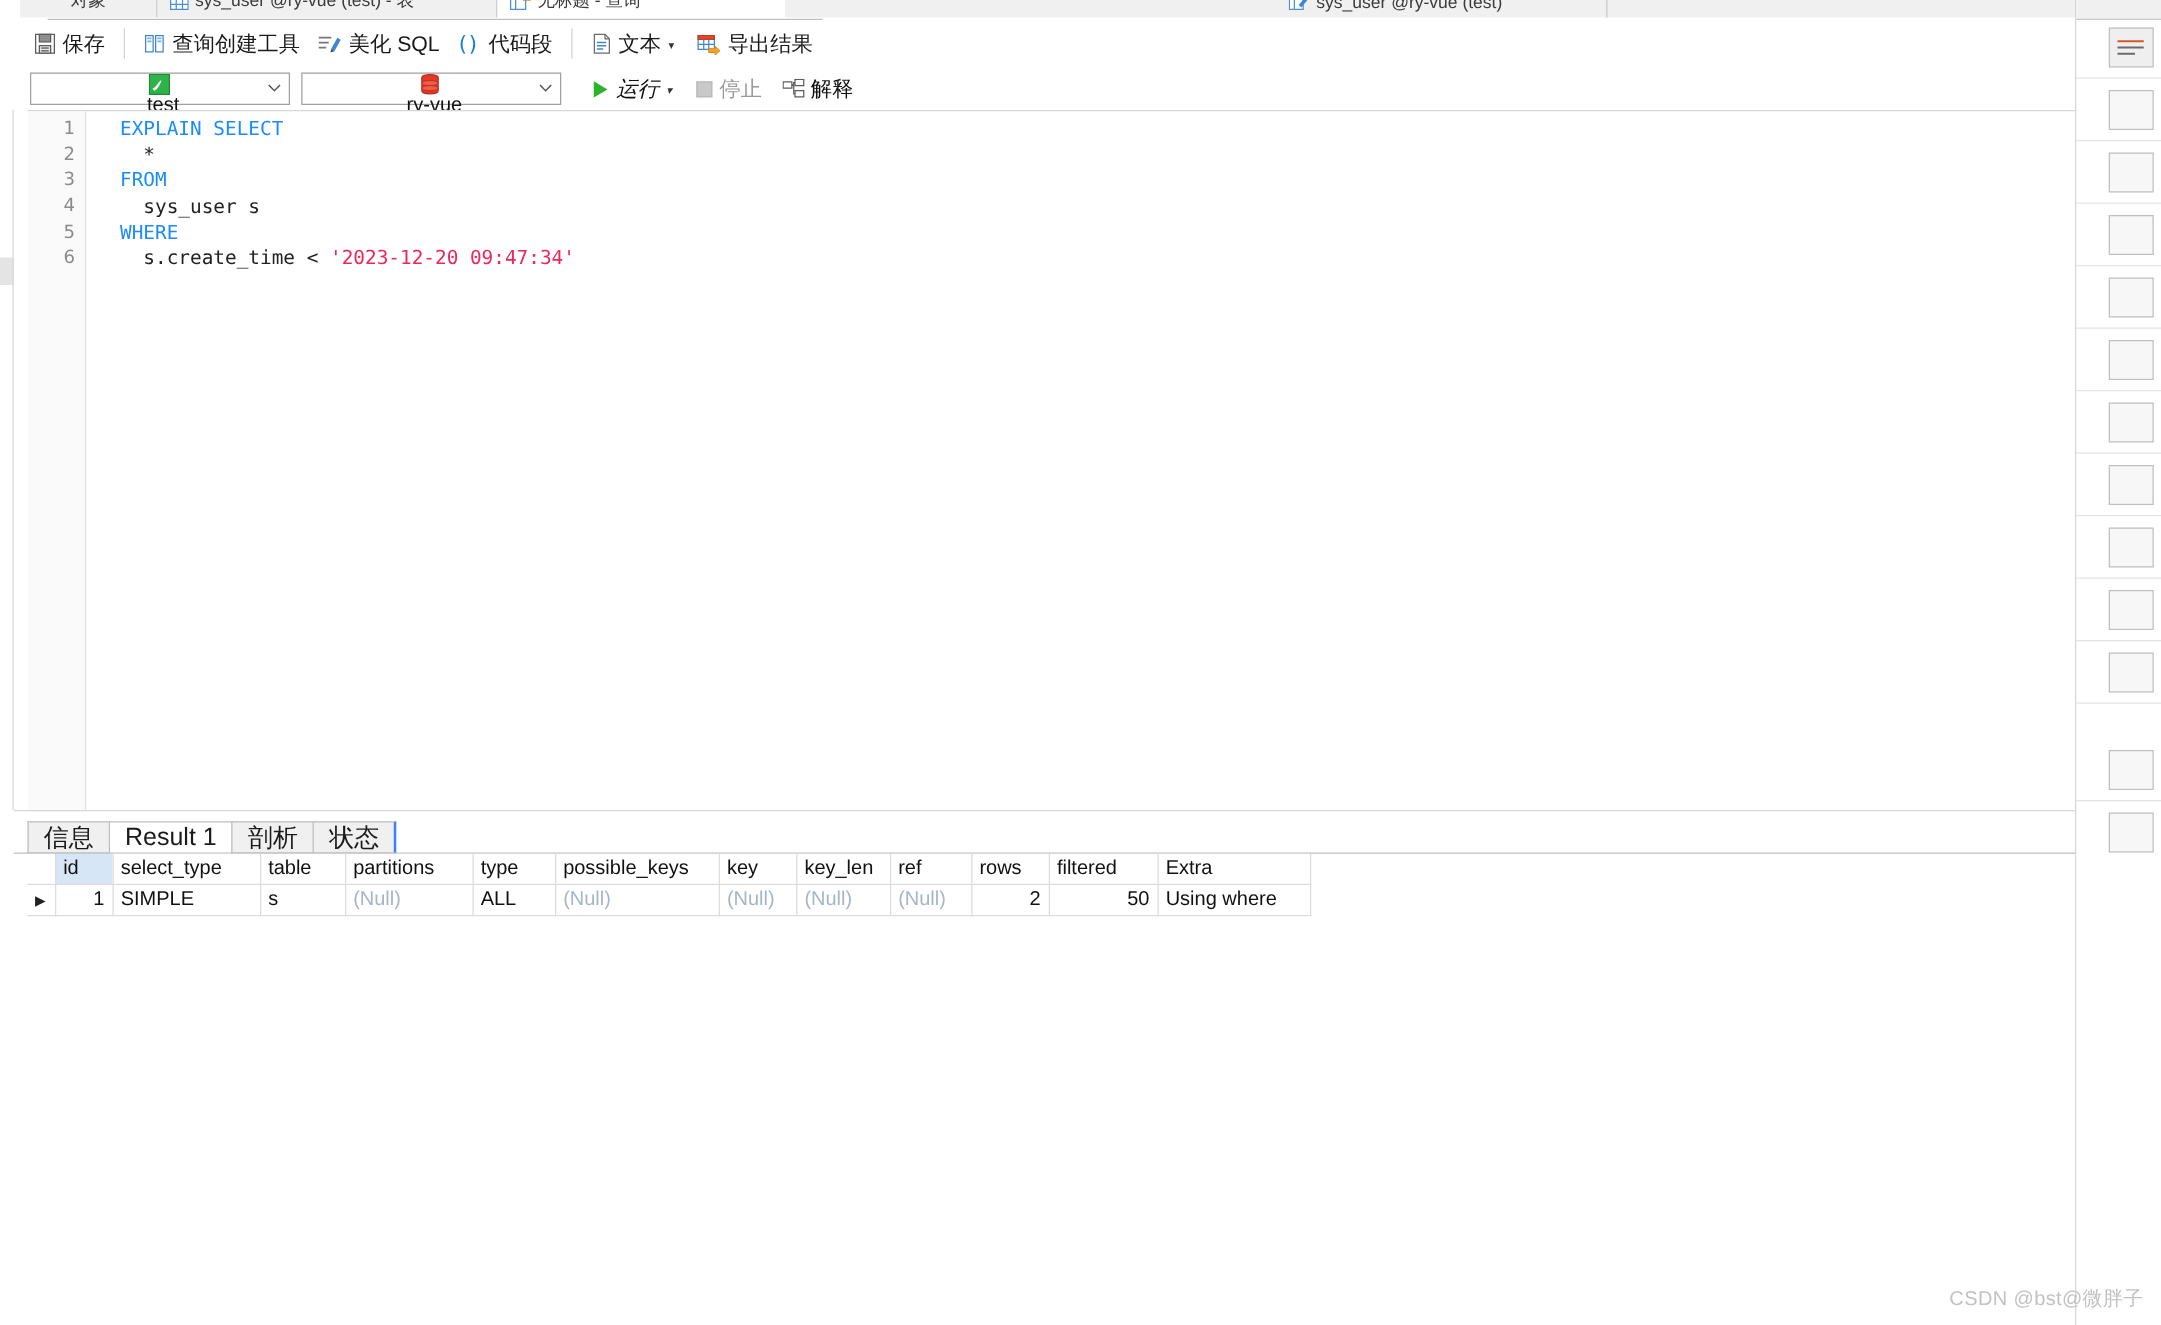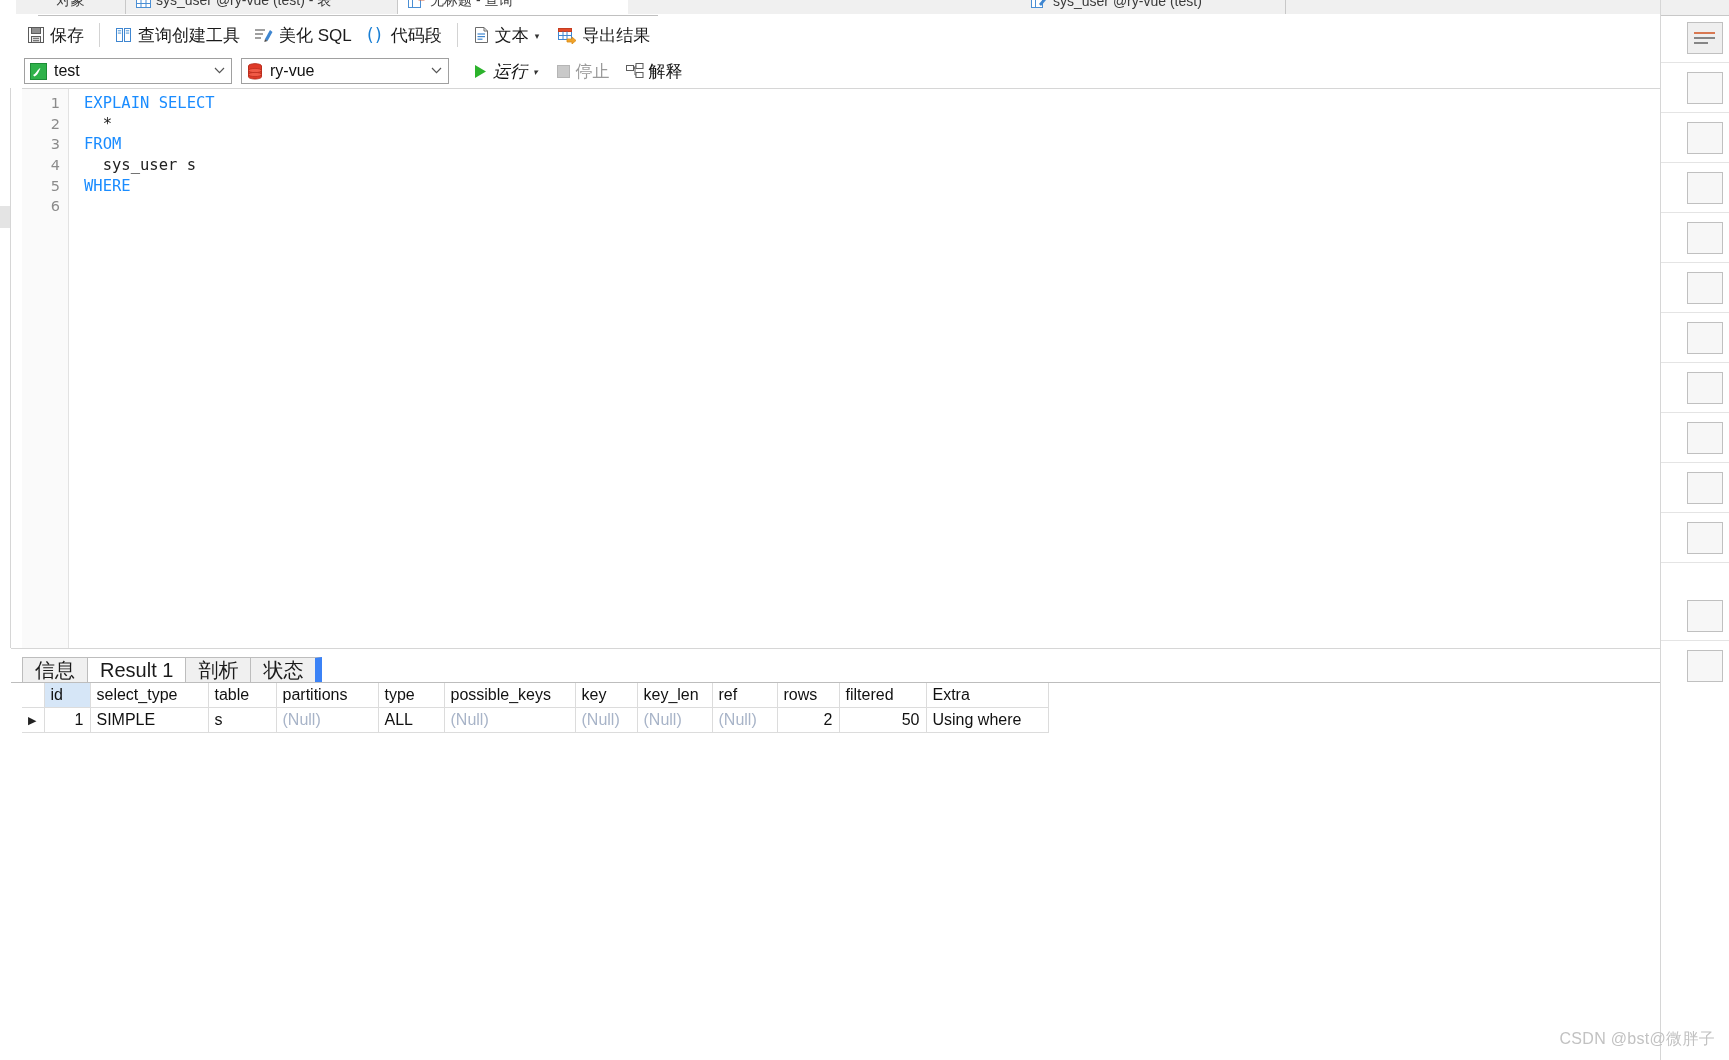--- a/index.html
+++ b/index.html
@@ -117,20 +117,21 @@
     width: 208px; height: 26px;
     border: 1px solid #a0a0a0;
     background: #ffffff;
     display: flex;
     align-items: center;
     padding-left: 5px;
     box-sizing: border-box;
     font-size: 16px;
     color: #111;
     margin-right: 9px;
+    flex-direction: column;
   }
   .combo .cb-ico { margin-right: 7px; display:inline-flex; line-height:0; }
   .combo .cb-arrow {
     position: absolute; right: 8px; top: 50%;
     width: 9px; height: 9px;
     margin-top: -5px;
   }
   .run-btn, .stop-btn, .explain-btn {
     display: flex; align-items: center;
     font-size: 17px;
@@ -170,21 +171,21 @@
   .cline { display: flex; height: 20.7px; }
   .lnum {
     width: 46px;
     text-align: right;
     padding-right: 8px;
     box-sizing: border-box;
     color: #8b8b8b;
     font-family: "DejaVu Sans", sans-serif;
     font-size: 14.5px;
   }
-  .ctext { padding-left: 16px; white-space: pre; color: #222; }
+  .ctext { padding-left: 28px; white-space: pre; color: #222; }
   .kw  { color: #1a8cff; }
   .str { color: #f0265a; }
   .op  { color: #222; }
 
   
   .left-rail {
     position: absolute;
     left: 0; top: 16px;
     width: 11px; height: 1044px;
     background: #ffffff;
@@ -223,21 +224,21 @@
     display: flex;
     align-items: center;
     font-size: 20px;
     color: #1a1a1a;
     background: #f0f0f0;
     border: 1px solid #bdbdbd;
     border-right: none;
     box-sizing: border-box;
     white-space: nowrap;
   }
-  .res-tab:last-child { border-right: 7px solid #3b82f6; }
+  .res-tab:last-child { border-right: 2px solid #3b82f6; }
   .res-tab.active {
     background: #ffffff;
     border-bottom-color: #ffffff;
     font-weight: normal;
   }
   .res-tabs-underline {
     position: absolute;
     left: 0; top: 33px; width: 1653px; height: 1px;
     background: #bdbdbd;
   }
@@ -538,20 +539,21 @@
         <div class="cline">
           <div class="lnum">4</div>
           <div class="ctext"><span class="op">  sys_user s</span></div>
         </div>
         <div class="cline">
           <div class="lnum">5</div>
           <div class="ctext"><span class="kw">WHERE</span></div>
         </div>
         <div class="cline">
           <div class="lnum">6</div>
+          <div class="ctext"><span class="op">  s.create_time &lt; </span><span class="str">'2023-12-20 09:47:34'</span></div>
         </div>
       </div>
   </div>
 
   <div class="result-pane">
     <div class="res-tabs" id="res-tabs">
         <div class="res-tab">
           <span>信息</span>
         </div>
         <div class="res-tab active">

